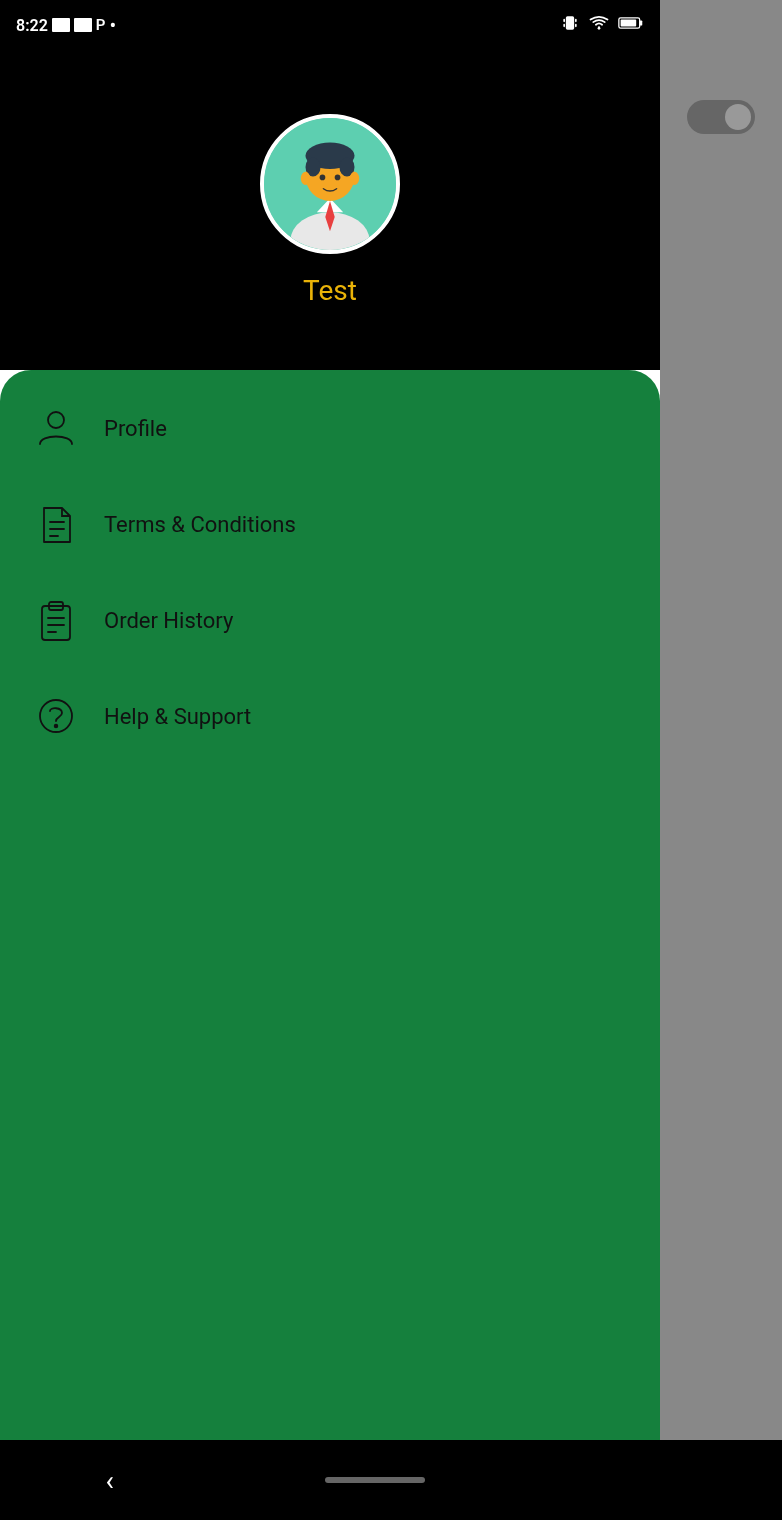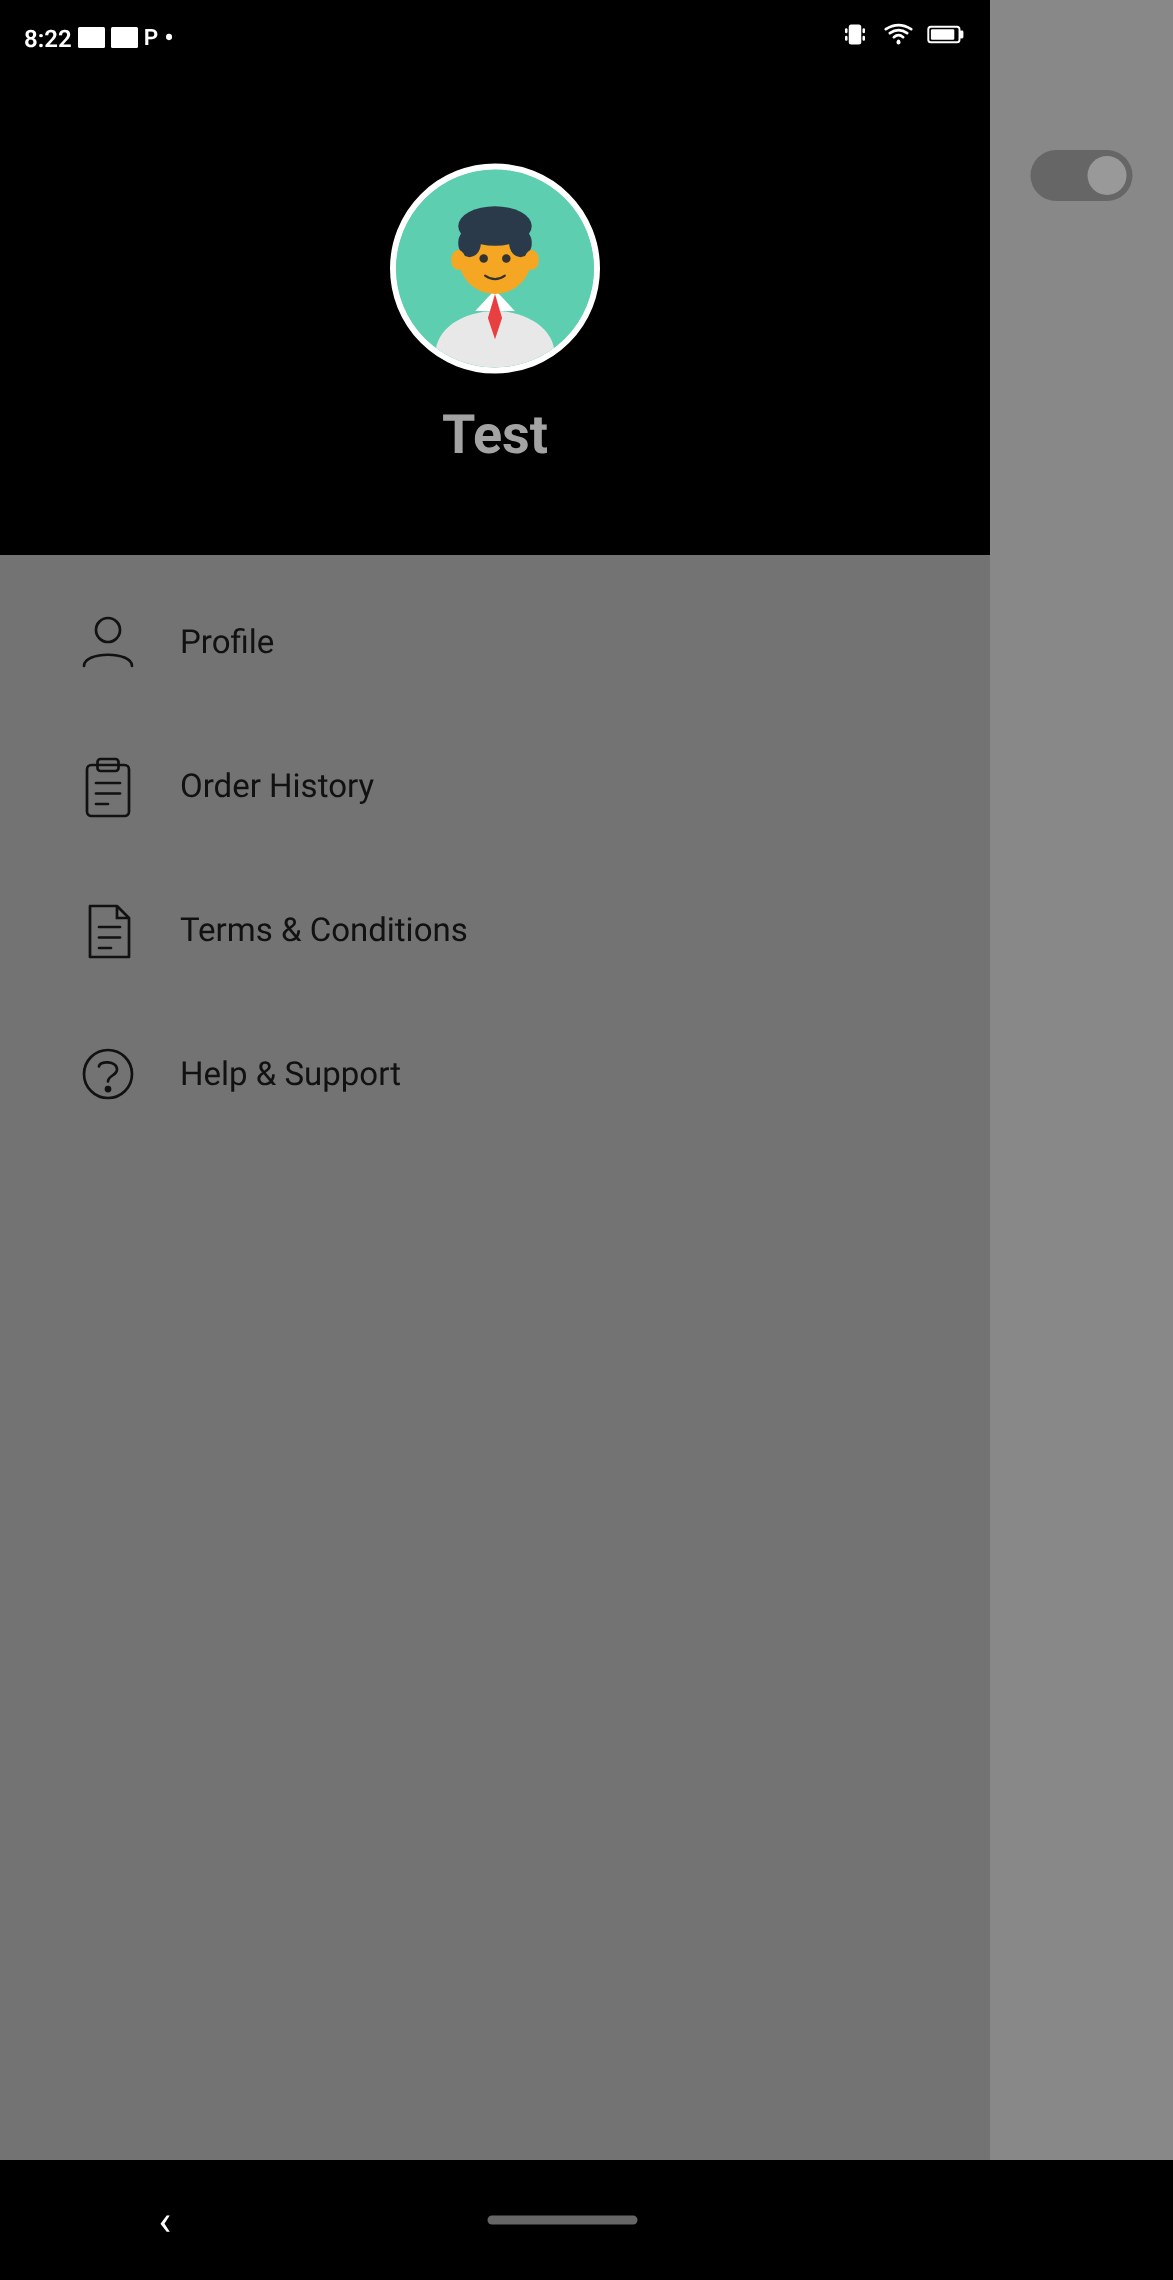--- a/index.html
+++ b/index.html
@@ -109,30 +109,31 @@
       margin-bottom: 20px;
     }
 
     
     .avatar-circle svg {
       width: 100%;
       height: 100%;
     }
 
     .user-name {
-      color: #a3a3a3;
-      font-size: 36px;
-      font-weight: 700;
+      color: #eab308;
+      font-size: 28px;
+      font-weight: 400;
     }
 
     
     .menu-list {
       flex: 1;
-      background: #737373;
-      padding: 10px 16px;
+      background: #15803d;
+      padding: 10px 0;
+      border-radius: 31px;
     }
 
     .menu-item {
       display: flex;
       align-items: center;
       padding: 22px 30px;
       cursor: pointer;
       border: none;
       background: none;
       width: 100%;
@@ -305,41 +306,41 @@
           <circle cx="22" cy="14" r="8" stroke="#111" stroke-width="1.8" fill="none"></circle>
           <path d="M6 38 C6 28 38 28 38 38" stroke="#111" stroke-width="1.8" fill="none" stroke-linecap="round"></path>
         </svg>
       </div>
       <span class="menu-label">Profile</span>
     </div>
 
     <div class="menu-item">
       <div class="menu-icon">
         <svg viewBox="0 0 44 44" xmlns="http://www.w3.org/2000/svg">
+          <path d="M10 6 L28 6 L36 14 L36 40 L10 40 Z" stroke="#111" stroke-width="1.8" fill="none" stroke-linejoin="round"></path>
+          <path d="M28 6 L28 14 L36 14" stroke="#111" stroke-width="1.8" fill="none"></path>
+          <line x1="16" y1="20" x2="30" y2="20" stroke="#111" stroke-width="1.8" stroke-linecap="round"></line>
+          <line x1="16" y1="27" x2="30" y2="27" stroke="#111" stroke-width="1.8" stroke-linecap="round"></line>
+          <line x1="16" y1="34" x2="24" y2="34" stroke="#111" stroke-width="1.8" stroke-linecap="round"></line>
+        </svg>
+      </div>
+      <span class="menu-label">Terms &amp; Conditions</span>
+    </div>
+
+    <div class="menu-item">
+      <div class="menu-icon">
+        <svg viewBox="0 0 44 44" xmlns="http://www.w3.org/2000/svg">
           <rect x="8" y="8" width="28" height="34" rx="3" stroke="#111" stroke-width="1.8" fill="none"></rect>
           <rect x="15" y="4" width="14" height="8" rx="2" stroke="#111" stroke-width="1.8" fill="none"></rect>
           <line x1="14" y1="20" x2="30" y2="20" stroke="#111" stroke-width="1.8" stroke-linecap="round"></line>
           <line x1="14" y1="27" x2="30" y2="27" stroke="#111" stroke-width="1.8" stroke-linecap="round"></line>
           <line x1="14" y1="34" x2="22" y2="34" stroke="#111" stroke-width="1.8" stroke-linecap="round"></line>
         </svg>
       </div>
       <span class="menu-label">Order History</span>
-    </div>
-
-    <div class="menu-item">
-      <div class="menu-icon">
-        <svg viewBox="0 0 44 44" xmlns="http://www.w3.org/2000/svg">
-          <path d="M10 6 L28 6 L36 14 L36 40 L10 40 Z" stroke="#111" stroke-width="1.8" fill="none" stroke-linejoin="round"></path>
-          <path d="M28 6 L28 14 L36 14" stroke="#111" stroke-width="1.8" fill="none"></path>
-          <line x1="16" y1="20" x2="30" y2="20" stroke="#111" stroke-width="1.8" stroke-linecap="round"></line>
-          <line x1="16" y1="27" x2="30" y2="27" stroke="#111" stroke-width="1.8" stroke-linecap="round"></line>
-          <line x1="16" y1="34" x2="24" y2="34" stroke="#111" stroke-width="1.8" stroke-linecap="round"></line>
-        </svg>
-      </div>
-      <span class="menu-label">Terms &amp; Conditions</span>
     </div>
 
     <div class="menu-item">
       <div class="menu-icon">
         <svg viewBox="0 0 44 44" xmlns="http://www.w3.org/2000/svg">
           <circle cx="22" cy="22" r="16" stroke="#111" stroke-width="1.8" fill="none"></circle>
           <path d="M16 17 C16 13 28 13 28 19 C28 23 22 23 22 27" stroke="#111" stroke-width="1.8" fill="none" stroke-linecap="round"></path>
           <circle cx="22" cy="32" r="1.5" fill="#111"></circle>
         </svg>
       </div>

